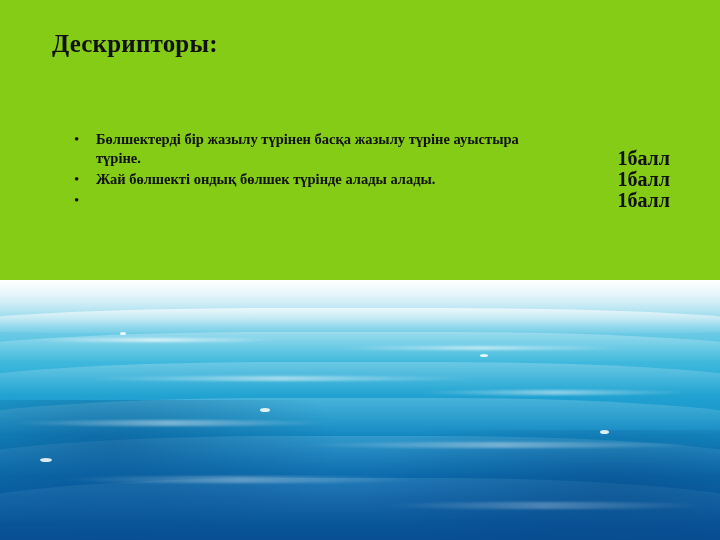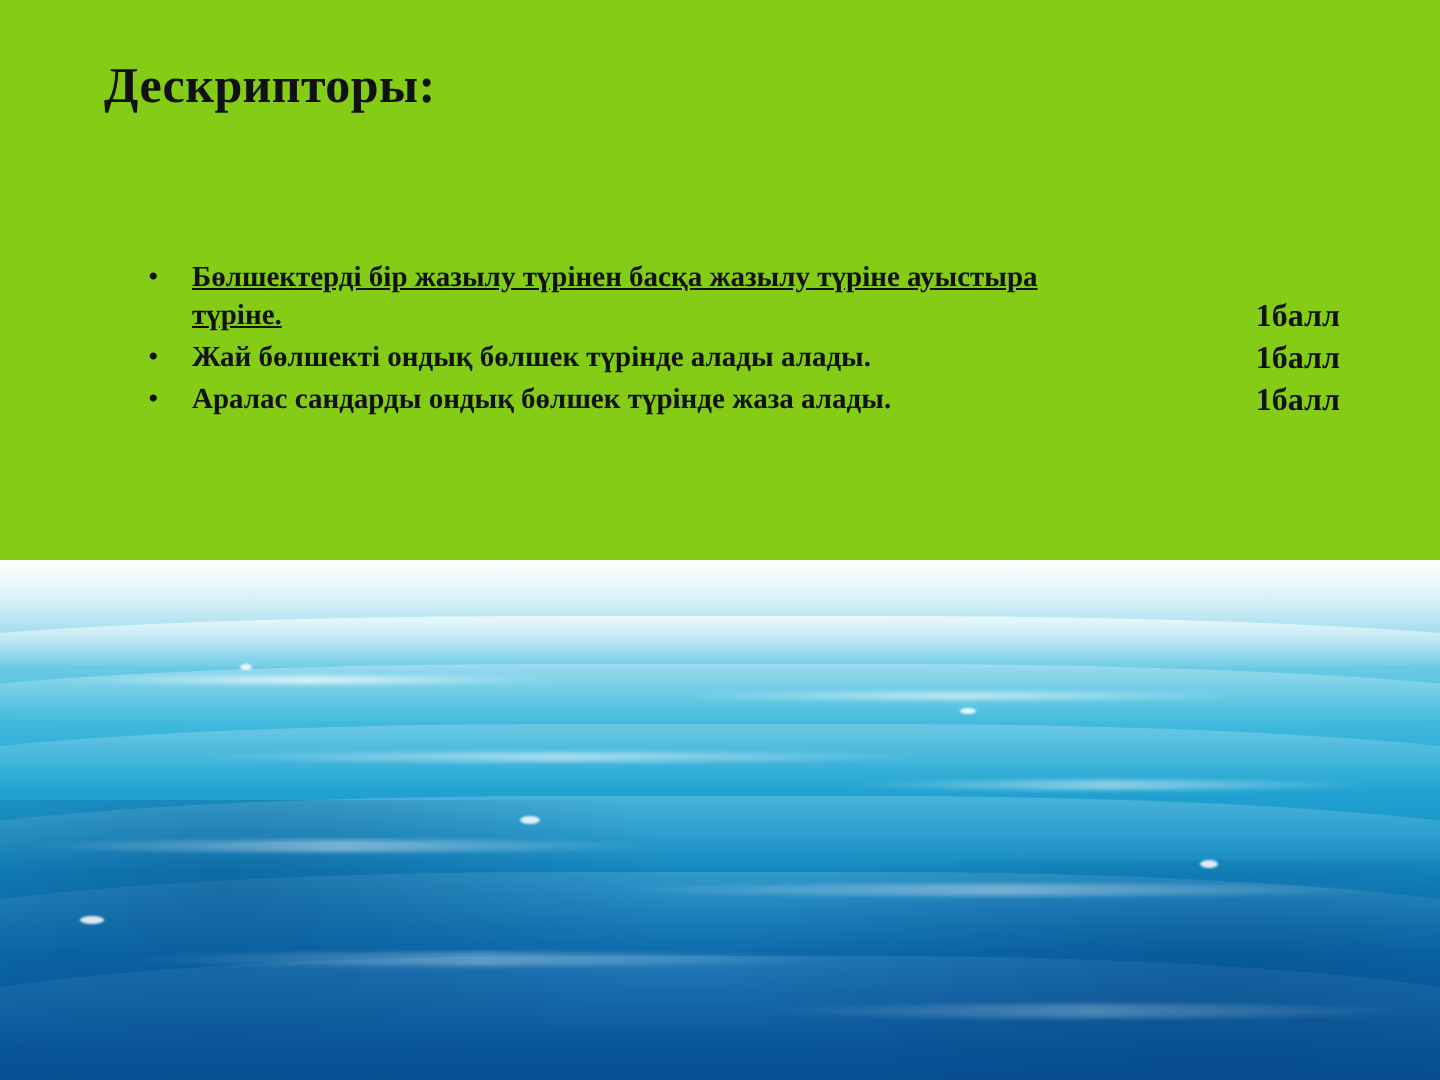--- a/index.html
+++ b/index.html
@@ -63,28 +63,27 @@
     font-size: 14.5px;
     line-height: 19px;
     font-weight: bold;
     color: #111111;
   }
   .bullet-text {
     display: inline;
   }
   .bullet-wrap-text {
     display: block;
-    text-decoration: underline;
   }
   .bullet-score {
     position: absolute;
     right: 0;
     top: 0;
     font-weight: bold;
-    font-size: 16px;
+    font-size: 20px;
     line-height: 19px;
     color: #111111;
     white-space: nowrap;
   }
   .bullet-score.second-line {
     top: 19px;
   }
 
   
   .water {
@@ -191,21 +190,20 @@
       <div class="bullet-dot">•</div>
       <div class="bullet-body">
         <span class="bullet-text">Жай бөлшекті ондық бөлшек түрінде алады алады.</span>
         <span class="bullet-score">1балл</span>
       </div>
     </div>
 
     <div class="bullet-row">
       <div class="bullet-dot">•</div>
       <div class="bullet-body">
-        <span class="bullet-text">Аралас сандарды ондық бөлшек түрінде жаза алады.</span>
         <span class="bullet-score">1балл</span>
       </div>
     </div>
 
   </div>
 
   <div class="water">
     <div class="water-base"></div>
     <div class="wave w6"></div>
     <div class="wave w5"></div>

